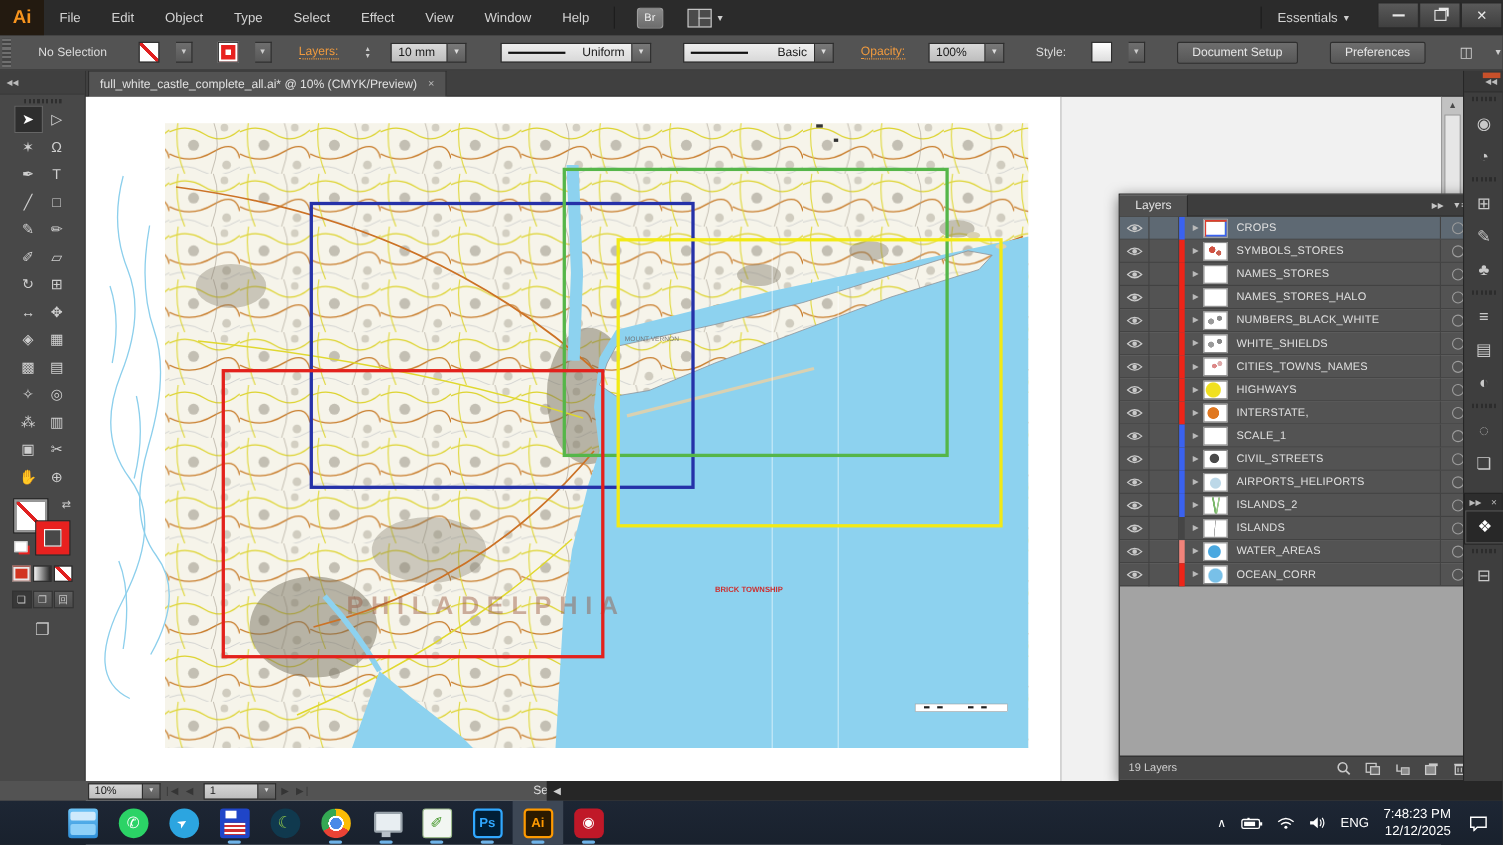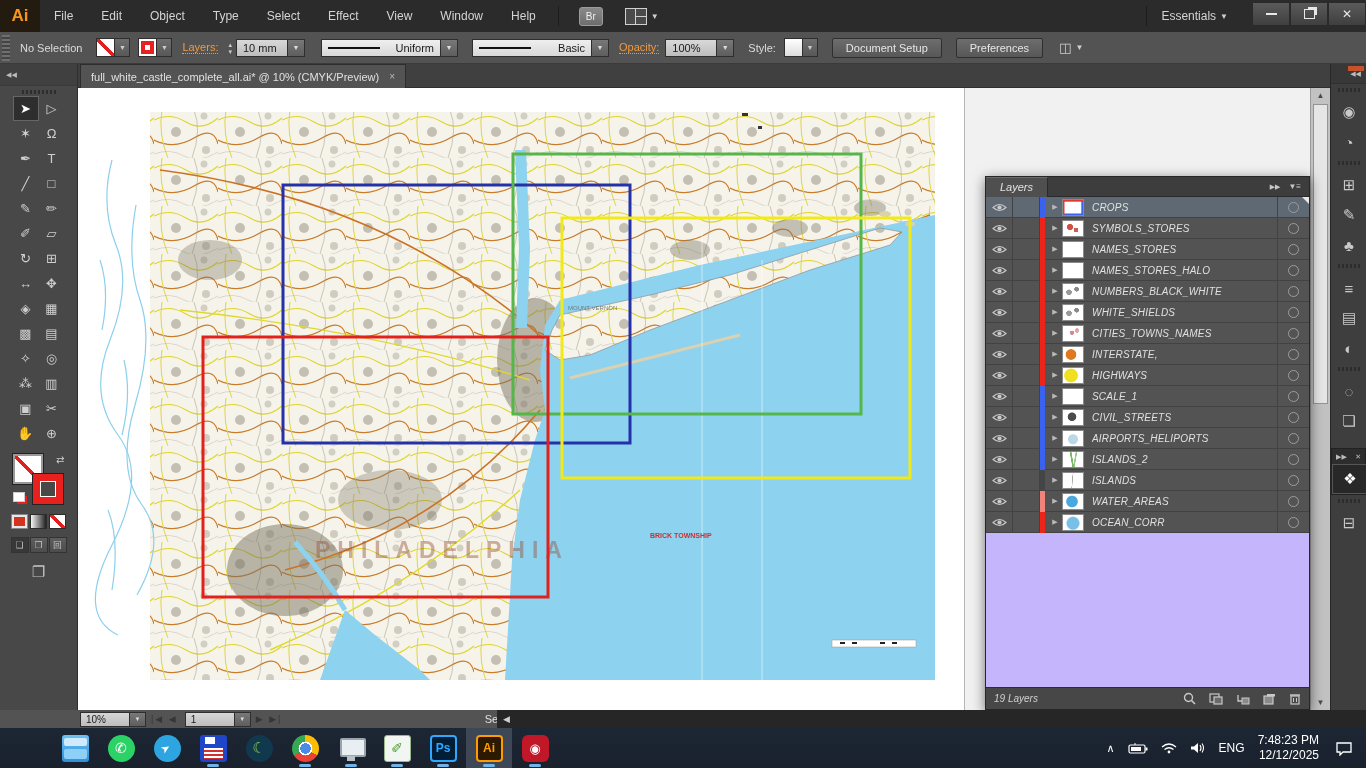--- a/index.html
+++ b/index.html
@@ -23,21 +23,21 @@
   .menubar-right { margin-left:auto; display:flex; align-items:center; height:32px; }
   .workspace { display:flex; align-items:center; color:#d4d4d4; font-size:12px; padding:0 14px; border-left:1px solid #1c1c1c; height:20px; }
   .win-controls { display:flex; margin-left:10px; }
   .win-btn { width:38px; height:24px; margin-top:-4px; background:linear-gradient(#5a5a5a,#3f3f3f);
     border:1px solid #2a2a2a; display:flex; align-items:center; justify-content:center; color:#e8e8e8; }
   .wb-min::before { content:""; width:11px; height:2px; background:#e8e8e8; }
   .wb-restore::before { content:""; width:9px; height:8px; border:1.5px solid #e8e8e8; box-shadow:3px -3px 0 -1px #e8e8e8; }
   .wb-close { font-size:12px; font-weight:bold; }
   
   .controlbar { position:absolute; left:0; top:32px; width:1366px; height:32px; background:#535353;
-    border-bottom:1px solid #3a3a3a; display:flex; align-items:center; color:#dcdcdc; font-size:11px; z-index:49; }
+    border-bottom:1px solid #3a3a3a; display:flex; align-items:center; color:#dcdcdc; font-size:11px; z-index:49;justify-content:space-between; }
   .grip-v { width:8px; height:26px; margin:0 4px 0 2px;
     background:repeating-linear-gradient(#6f6f6f 0 2px, #444 2px 4px); }
   .cb-label { margin:0 6px; }
   .cb-orange { color:#f09a3e; border-bottom:1px dotted #f09a3e; margin:0 4px 0 10px; }
   .chip { width:19px; height:19px; border:1px solid #2e2e2e; background:#fff; position:relative; margin-left:8px; }
   .chip-none { background:linear-gradient(45deg, #fff 44%, #e02020 44% 56%, #fff 56%); }
   .chip-stroke-red { background:#fff; border:1px solid #2e2e2e; box-shadow: inset 0 0 0 2px #fff, inset 0 0 0 6px #e8211f; }
   .mini-drop { width:15px; height:19px; background:linear-gradient(#6e6e6e,#585858); border:1px solid #2e2e2e;
     border-left:0; color:#ccc; font-size:7px; display:flex; align-items:center; justify-content:center; }
   .stepper { display:flex; flex-direction:column; margin:0 2px 0 6px; color:#ccc; font-size:7px; line-height:7px; }
@@ -101,22 +101,22 @@
   .sb-field { width:50px; height:15px; background:linear-gradient(#d6d6d6,#bdbdbd); border:1px solid #2e2e2e;
     color:#1a1a1a; display:flex; align-items:center; padding:0 5px; font-size:10px; }
   .sb-drop { width:16px; height:15px; background:linear-gradient(#787878,#5e5e5e); border:1px solid #2e2e2e; border-left:0;
     color:#ddd; font-size:6px; display:flex; align-items:center; justify-content:center; }
   .sb-nav { color:#353535; font-size:9px; margin:0 5px; letter-spacing:2px; }
   .sb-status { margin-left:105px; width:230px; text-align:center; color:#e0e0e0; font-size:11px; }
   .sb-arrow { color:#2e2e2e; font-size:9px; margin-left:90px; }
   .sb-darkstrip { position:absolute; left:497px; top:0; width:869px; height:18px; background:#262626;
     display:flex; align-items:center; color:#cfcfcf; font-size:9px; padding-left:6px; }
   
-  .layers-panel { position:absolute; left:985px; top:176px; width:325px; height:534px; background:#c4b5fd;
-    border:1px solid #272727; box-shadow:0 3px 12px rgba(0,0,0,.55); z-index:20; font-size:10px;font-style:italic; }
+  .layers-panel { position:absolute; left:1017px; top:176px; width:325px; height:534px; background:#a3a3a3;
+    border:1px solid #272727; box-shadow:0 3px 12px rgba(0,0,0,.55); z-index:20; font-size:10px; }
   .lp-header { height:20px; background:#3d3d3d; display:flex; align-items:center; border-bottom:1px solid #2a2a2a; }
   .lp-tab { height:20px; background:#4f4f4f; color:#e2e2e2; font-size:11px; padding:0 14px; display:flex;
     align-items:center; border-right:1px solid #2a2a2a; border-top:1px solid #6a6a6a; }
   .lp-head-icons { margin-left:auto; display:flex; align-items:center; color:#c6c6c6; font-size:9px; gap:8px; padding-right:8px; }
   .lp-rows { position:absolute; left:0; top:20px; right:0; bottom:22px; overflow:hidden; }
   .lrow { height:21px; display:flex; align-items:center; background:#535353; border-bottom:1px solid #424242; position:relative; }
   .lrow.selected { background:#5e6973; }
   .lrow.selected::after { content:""; position:absolute; right:0; top:0; border-top:7px solid #e8e8e8; border-left:7px solid transparent; }
   .lcell { width:27px; height:21px; border-right:1px solid #424242; display:flex; align-items:center; justify-content:center; }
   .lbar { width:5px; height:21px; margin-right:3px; }
@@ -650,37 +650,37 @@
       <div class="lrow">
         <span class="lcell">
           <svg width="15" height="9" viewBox="0 0 15 9">
             <path d="M1 4.5 Q7.5 -1.5 14 4.5 Q7.5 10.5 1 4.5Z" fill="none" stroke="#c9c9c9" stroke-width="1.1"></path>
             <circle cx="7.5" cy="4.5" r="2.1" fill="#c9c9c9"></circle>
           </svg>
         </span>
         <span class="lcell"></span>
         <span class="lbar" style="background: rgb(238, 36, 24);"></span>
         <span class="ltri">▶</span>
+        <span class="lthumb th-blob-yellow"></span>
+        <span class="lname">HIGHWAYS</span>
+        <span class="ltarget"></span>
+      </div>
+
+      <div class="lrow">
+        <span class="lcell">
+          <svg width="15" height="9" viewBox="0 0 15 9">
+            <path d="M1 4.5 Q7.5 -1.5 14 4.5 Q7.5 10.5 1 4.5Z" fill="none" stroke="#c9c9c9" stroke-width="1.1"></path>
+            <circle cx="7.5" cy="4.5" r="2.1" fill="#c9c9c9"></circle>
+          </svg>
+        </span>
+        <span class="lcell"></span>
+        <span class="lbar" style="background: rgb(238, 36, 24);"></span>
+        <span class="ltri">▶</span>
         <span class="lthumb th-blob-orange"></span>
         <span class="lname">INTERSTATE,</span>
-        <span class="ltarget"></span>
-      </div>
-
-      <div class="lrow">
-        <span class="lcell">
-          <svg width="15" height="9" viewBox="0 0 15 9">
-            <path d="M1 4.5 Q7.5 -1.5 14 4.5 Q7.5 10.5 1 4.5Z" fill="none" stroke="#c9c9c9" stroke-width="1.1"></path>
-            <circle cx="7.5" cy="4.5" r="2.1" fill="#c9c9c9"></circle>
-          </svg>
-        </span>
-        <span class="lcell"></span>
-        <span class="lbar" style="background: rgb(238, 36, 24);"></span>
-        <span class="ltri">▶</span>
-        <span class="lthumb th-blob-yellow"></span>
-        <span class="lname">HIGHWAYS</span>
         <span class="ltarget"></span>
       </div>
 
       <div class="lrow">
         <span class="lcell">
           <svg width="15" height="9" viewBox="0 0 15 9">
             <path d="M1 4.5 Q7.5 -1.5 14 4.5 Q7.5 10.5 1 4.5Z" fill="none" stroke="#c9c9c9" stroke-width="1.1"></path>
             <circle cx="7.5" cy="4.5" r="2.1" fill="#c9c9c9"></circle>
           </svg>
         </span>

